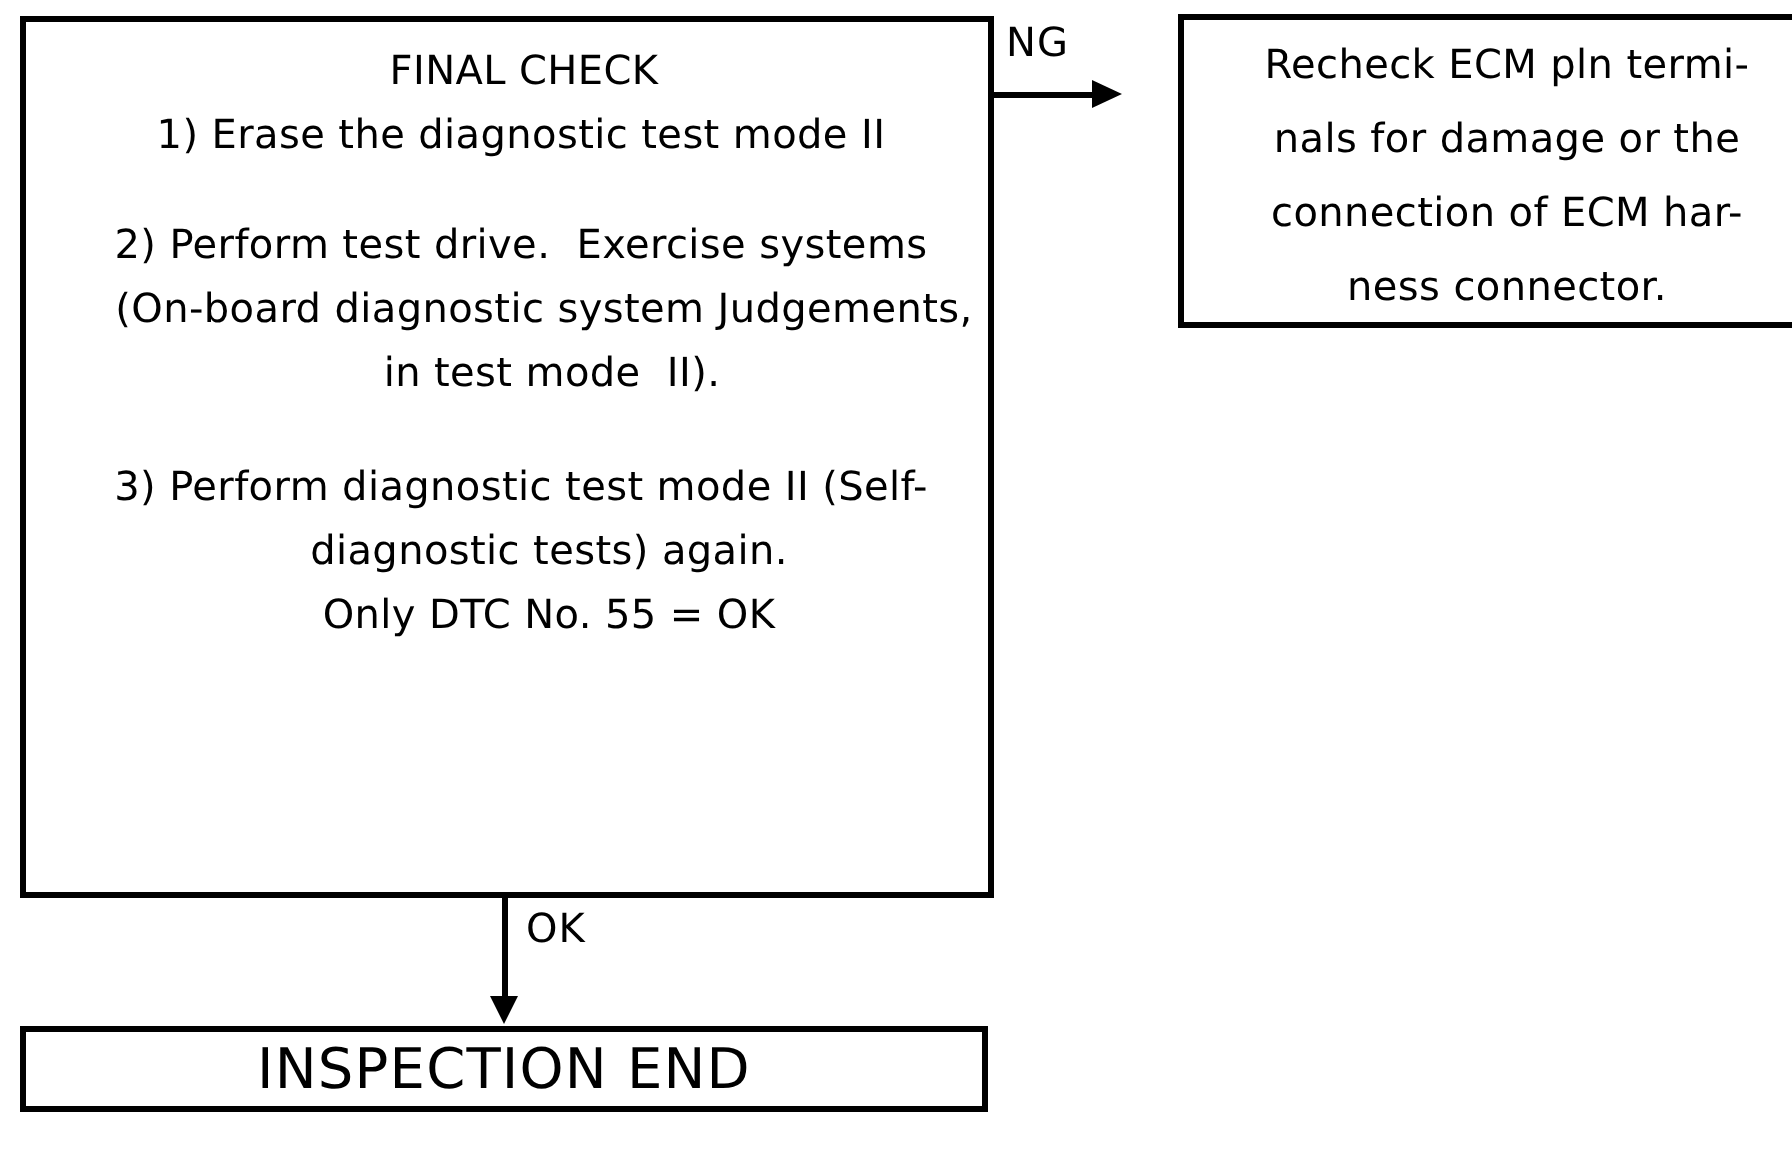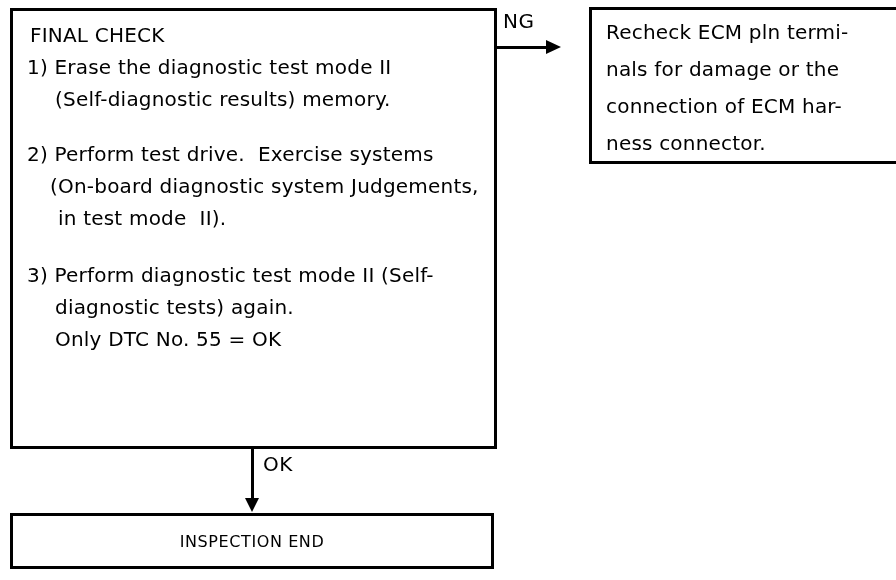--- a/index.html
+++ b/index.html
@@ -3,27 +3,27 @@
 <meta charset="utf-8">
 <style>
   html,body { margin:0; padding:0; }
   .canvas {
     position:relative; width:896px; height:580px;
     background:#ffffff; color:#000000;
     font-family:"DejaVu Sans", sans-serif; overflow:hidden;
   }
   .box {
     position:absolute; box-sizing:border-box;
-    border:3px solid #000; background:#fff;
+    border:3px solid #000; background:#fff;text-align:center;
   }
   .main-box  { left:10px;  top:8px;   width:487px; height:441px; padding-top:8px; }
   .recheck-box { left:563px; top:7px; width:323px; height:157px; padding:4px 8px 0 14px;margin-left:26px; }
-  .end-box   { left:10px;  top:513px; width:484px; height:56px;
+  .end-box   { left:10px;  top:513px; width:484px; height:43px;
                display:flex; align-items:center; justify-content:center;
-               font-size:16px; letter-spacing:0.6px; }
+               font-size:28px; letter-spacing:0.6px; }
   .line { white-space:pre; font-size:20px; line-height:32px; letter-spacing:0.2px; }
   .recheck-box .line { line-height:37px; }
   .ind-title { padding-left:17px; }
   .ind-num   { padding-left:14px; }
   .ind-cont  { padding-left:42px; }
   .ind-cont2 { padding-left:37px; }
   .ind-cont3 { padding-left:45px; }
   .sp1 { height:23px; }
   .sp2 { height:25px; }
   .lbl { position:absolute; font-size:20px; letter-spacing:0.5px;text-align:center; }
@@ -39,21 +39,20 @@
              border-top:14px solid #000; }
 </style>
 </head>
 <body>
 
 <div class="canvas">
 
   <div class="box main-box">
     <div class="line ind-title">FINAL CHECK</div>
     <div class="line ind-num">1) Erase the diagnostic test mode II</div>
-    <div class="line ind-cont">(Self-diagnostic results) memory.</div>
     <div class="sp1"></div>
     <div class="line ind-num">2) Perform test drive.  Exercise systems</div>
     <div class="line ind-cont2">(On-board diagnostic system Judgements,</div>
     <div class="line ind-cont3">in test mode  II).</div>
     <div class="sp2"></div>
     <div class="line ind-num">3) Perform diagnostic test mode II (Self-</div>
     <div class="line ind-cont">diagnostic tests) again.</div>
     <div class="line ind-cont">Only DTC No. 55 = OK</div>
   </div>
 

